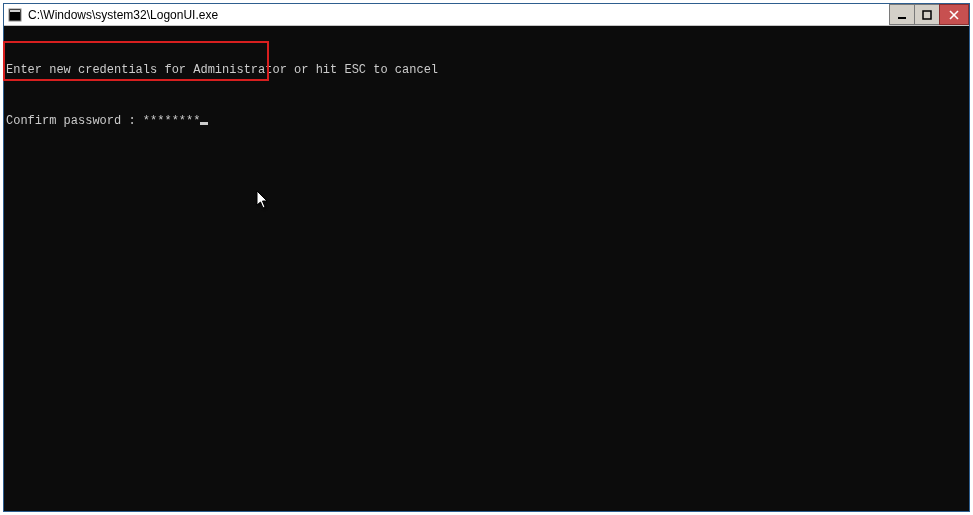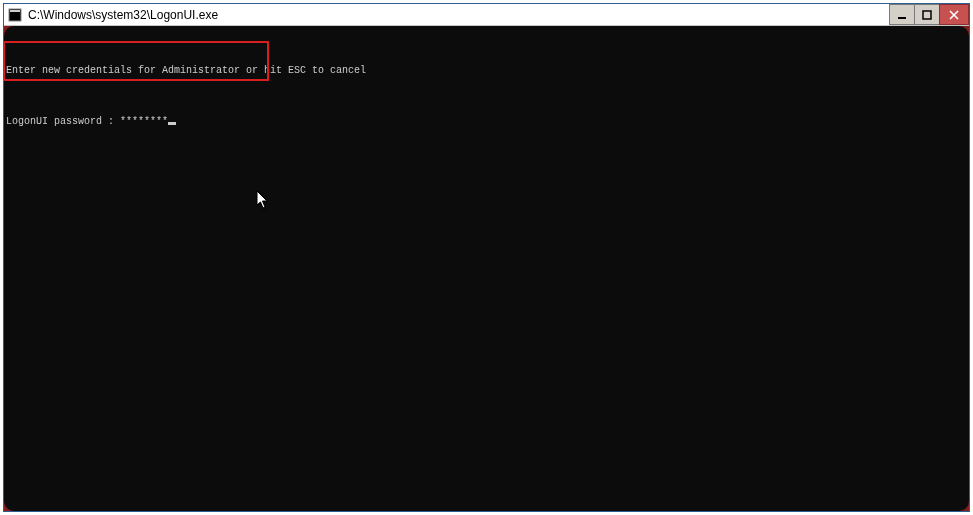--- a/index.html
+++ b/index.html
@@ -81,26 +81,25 @@
       color: #fff;
       border-color: #8a2f2f;
       width: 30px;
     }
     .tbtn svg { width: 10px; height: 10px; }
     .console {
       flex: 1;
       background: #0c0c0c;
       color: #cccccc;
       font-family: "Consolas", "Courier New", monospace;
-      font-size: 10px;
+      font-size: 12px;
       line-height: 17px;
       padding: 2px 0 0 0;
       position: relative;
       white-space: pre;
-      border-radius: 10px;
     }
     .console-line {
       padding: 0 2px;
     }
     .highlight-box {
       position: absolute;
       border: 2px solid #d81f1f;
       pointer-events: none;
     }
     .cursor-block {
@@ -147,21 +146,21 @@
       <div class="tbtn close">
         <svg viewBox="0 0 10 10">
           <line x1="1" y1="1" x2="9" y2="9" stroke="#fff" stroke-width="1.6"></line>
           <line x1="9" y1="1" x2="1" y2="9" stroke="#fff" stroke-width="1.6"></line>
         </svg>
       </div>
     </div>
   </div>
   <div class="console">
     <div class="console-line">Enter new credentials for Administrator or hit ESC to cancel</div>
-    <div class="console-line"><span>LogonUI password : </span><span>********</span><span class="cursor-block"></span></div>
+    <div class="console-line"><span>Confirm password : </span><span>********</span><span class="cursor-block"></span></div>
   </div>
 </div>
 
 <div class="highlight-box" style="left: 3px; top: 41px; width: 266px; height: 40px;"></div>
 
 <div class="mouse-cursor" style="left: 256px; top: 190px;">
   <svg viewBox="0 0 14 20">
     <path d="M1 1 L1 15 L4.5 12 L7 18 L9 17 L6.5 11 L11 11 Z" fill="#fff" stroke="#000" stroke-width="1"></path>
   </svg>
 </div>

